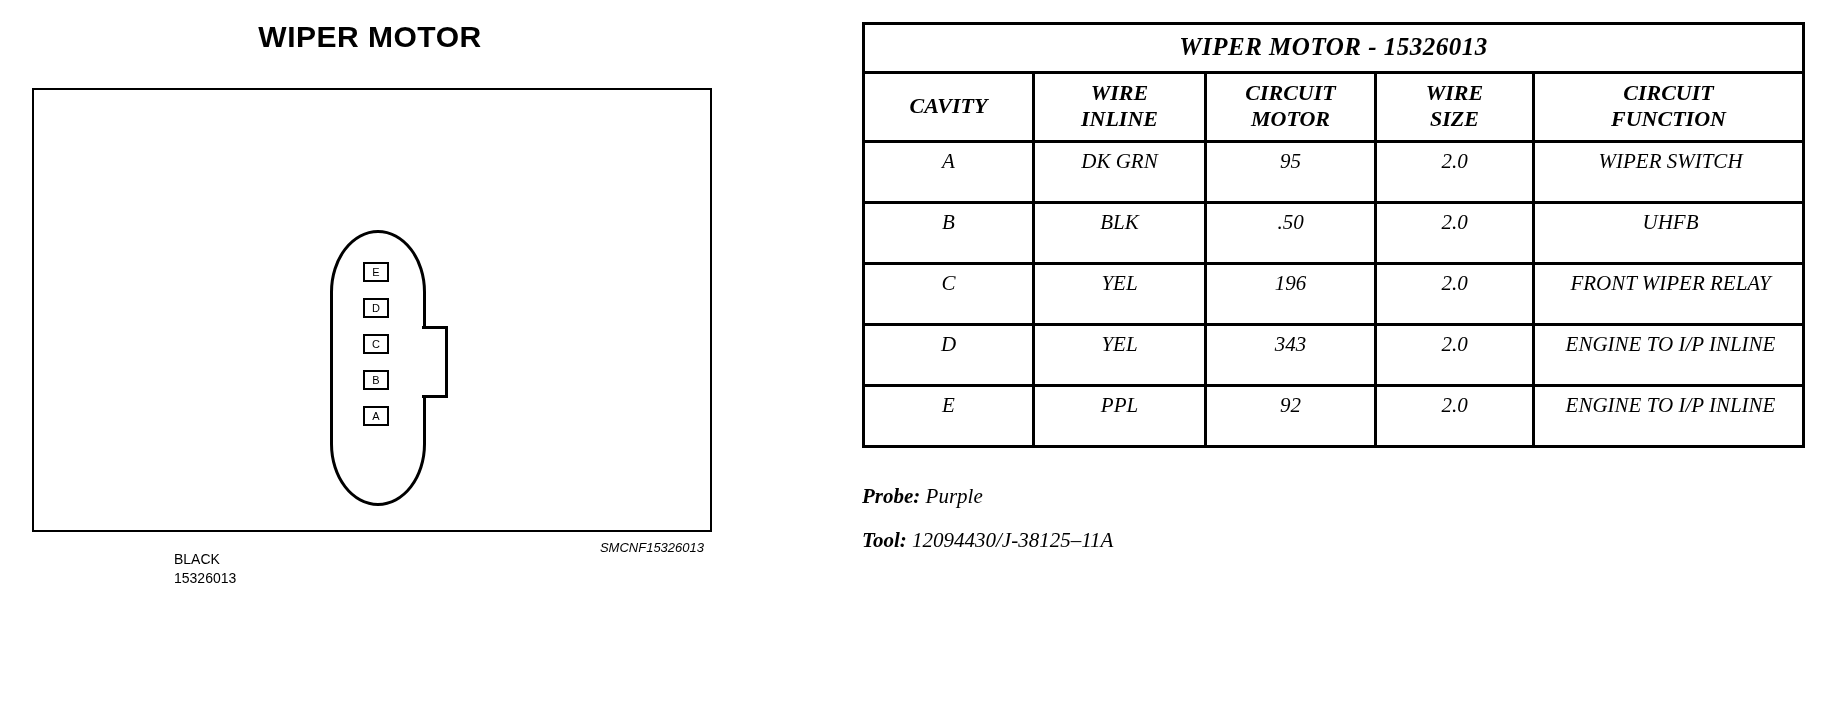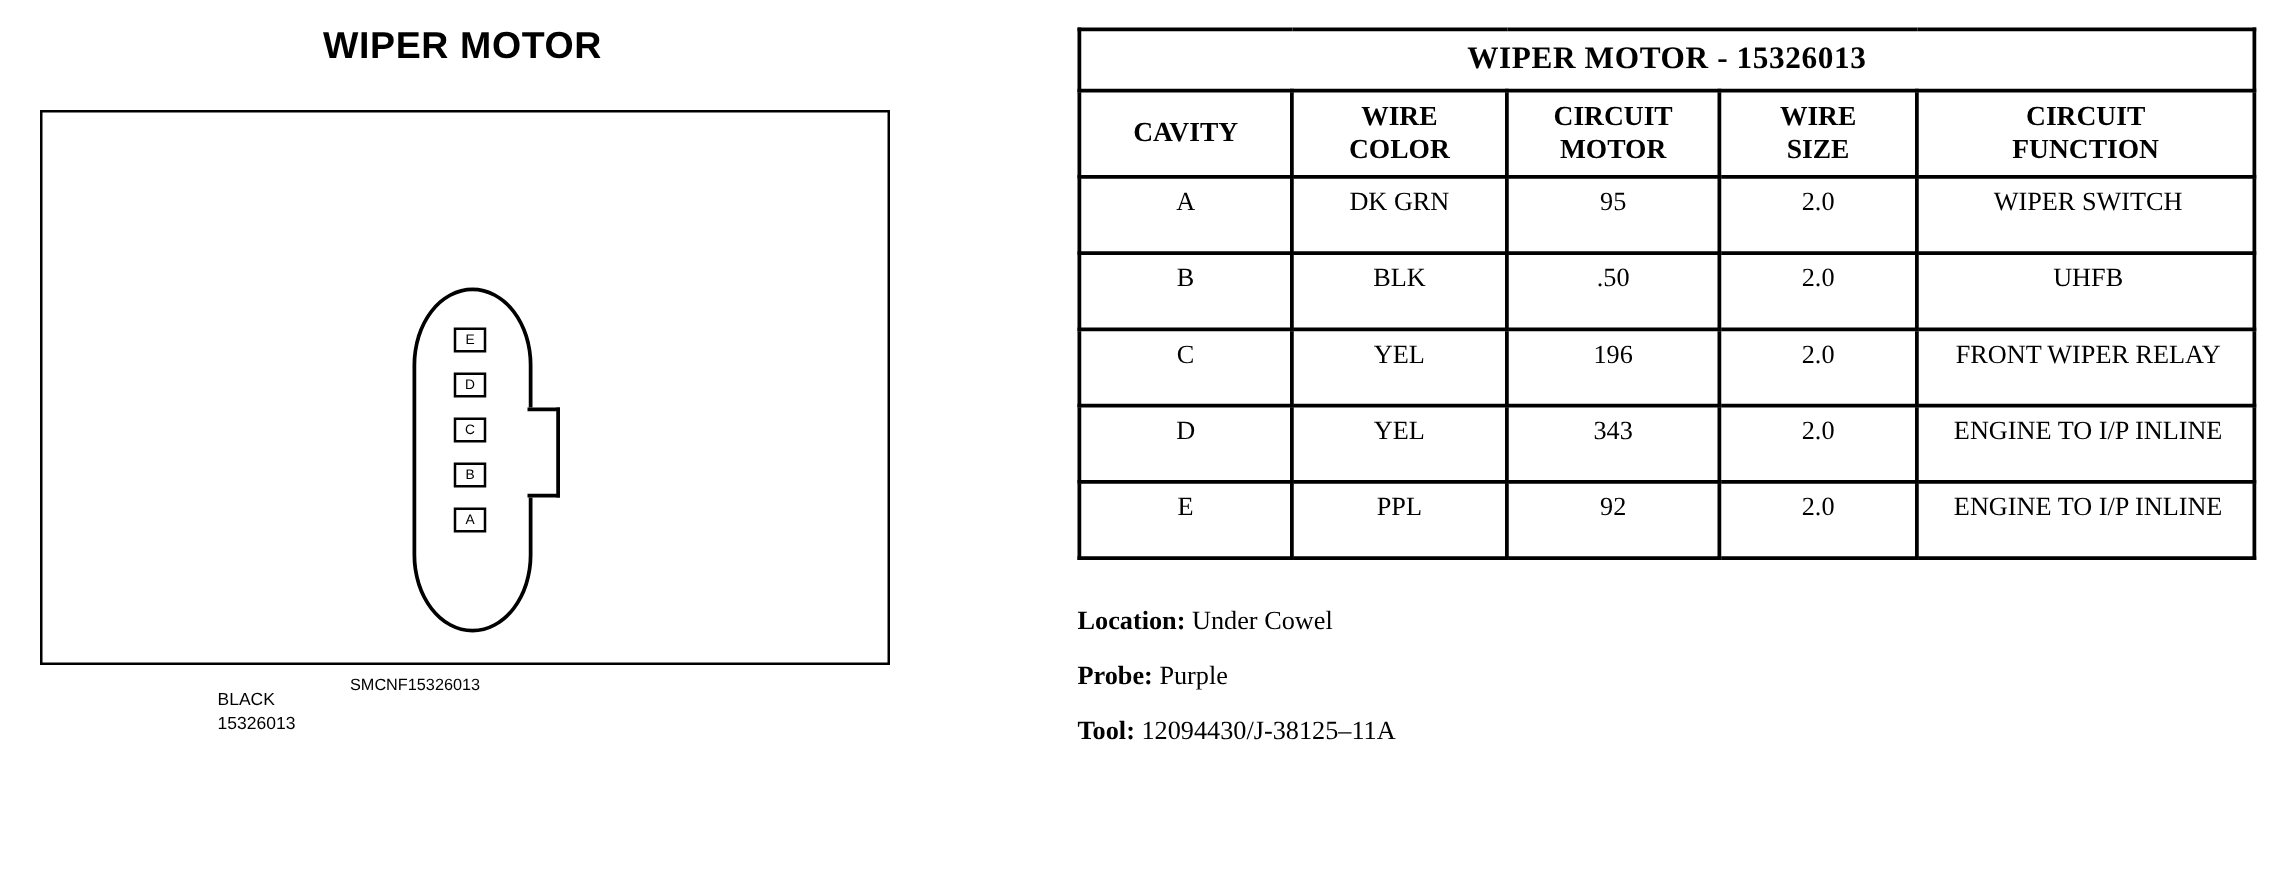--- a/index.html
+++ b/index.html
@@ -113,30 +113,33 @@
     font-family: "Liberation Sans", sans-serif;
     font-size: 14px;
     line-height: 19px;
   }
 
   #connector-code {
     position: absolute;
     left: 280px;
     top: 540px;
     width: 424px;
+    text-align: right;
     font-family: "Liberation Sans", sans-serif;
     font-size: 13px;
+    font-style: italic;
   }
 
   
   #right-panel {
     position: absolute;
     left: 862px;
     top: 22px;
     width: 940px;
+    font-style: italic;
   }
 
   table#pinout-table {
     border-collapse: collapse;
     width: 940px;
     table-layout: fixed;
     background: #fff;
   }
   table#pinout-table, table#pinout-table th, table#pinout-table td {
     border: 3px solid #000;
@@ -232,21 +235,21 @@
     <thead>
       <tr>
         <th id="table-title" colspan="5">WIPER MOTOR - 15326013</th>
       </tr>
       <tr>
         <th class="col-head">
           <div>CAVITY</div>
         </th>
         <th class="col-head">
           <div>WIRE</div>
-          <div>COLOR</div>
+          <div>INLINE</div>
         </th>
         <th class="col-head">
           <div>CIRCUIT</div>
           <div>MOTOR</div>
         </th>
         <th class="col-head">
           <div>WIRE</div>
           <div>SIZE</div>
         </th>
         <th class="col-head">
@@ -288,24 +291,20 @@
         <td class="c-center">E</td>
         <td class="c-center">PPL</td>
         <td class="c-center">92</td>
         <td class="c-center">2.0</td>
         <td class="c-left">ENGINE TO I/P INLINE</td>
       </tr>
     </tbody>
   </table>
 
   <div id="notes">
-    <div class="note-row">
-      <span class="note-label">Location:</span>
-      <span class="note-value">Under Cowel</span>
-    </div>
     <div class="note-row">
       <span class="note-label">Probe:</span>
       <span class="note-value">Purple</span>
     </div>
     <div class="note-row">
       <span class="note-label">Tool:</span>
       <span class="note-value">12094430/J-38125–11A</span>
     </div>
   </div>
 

